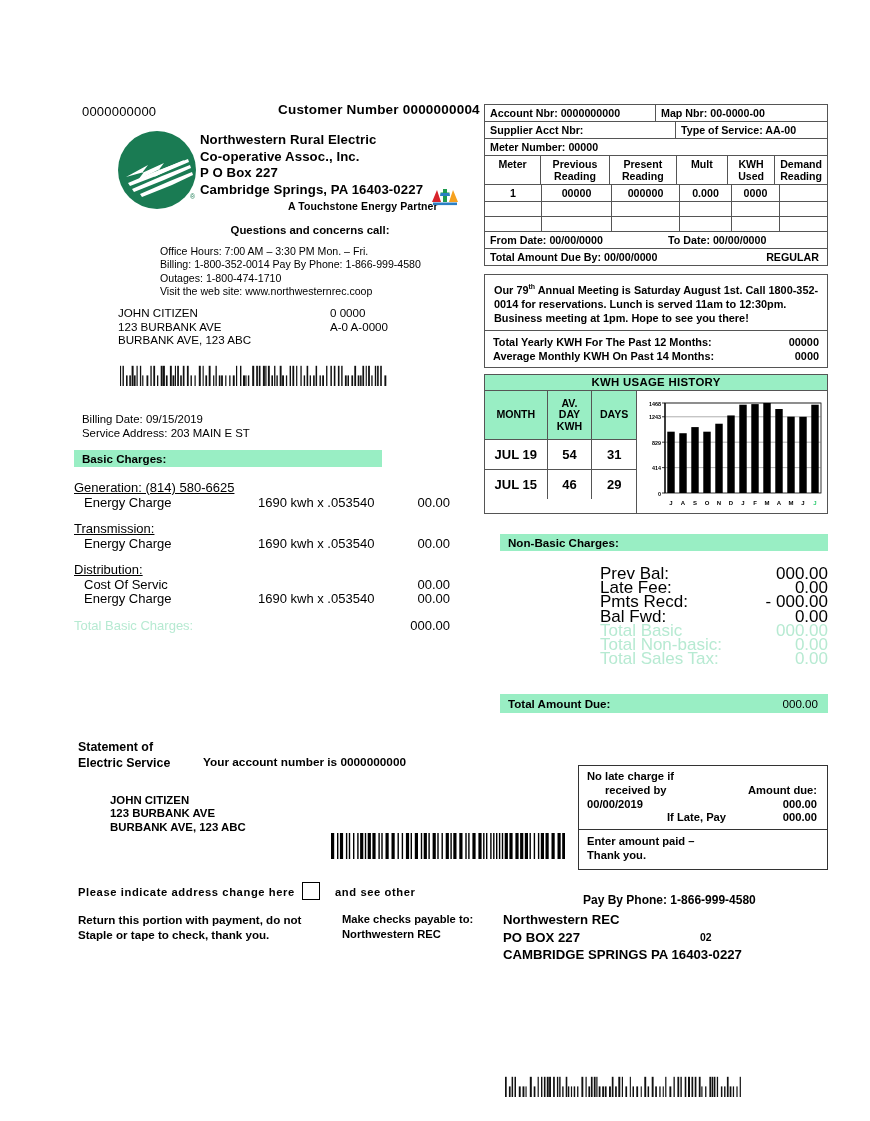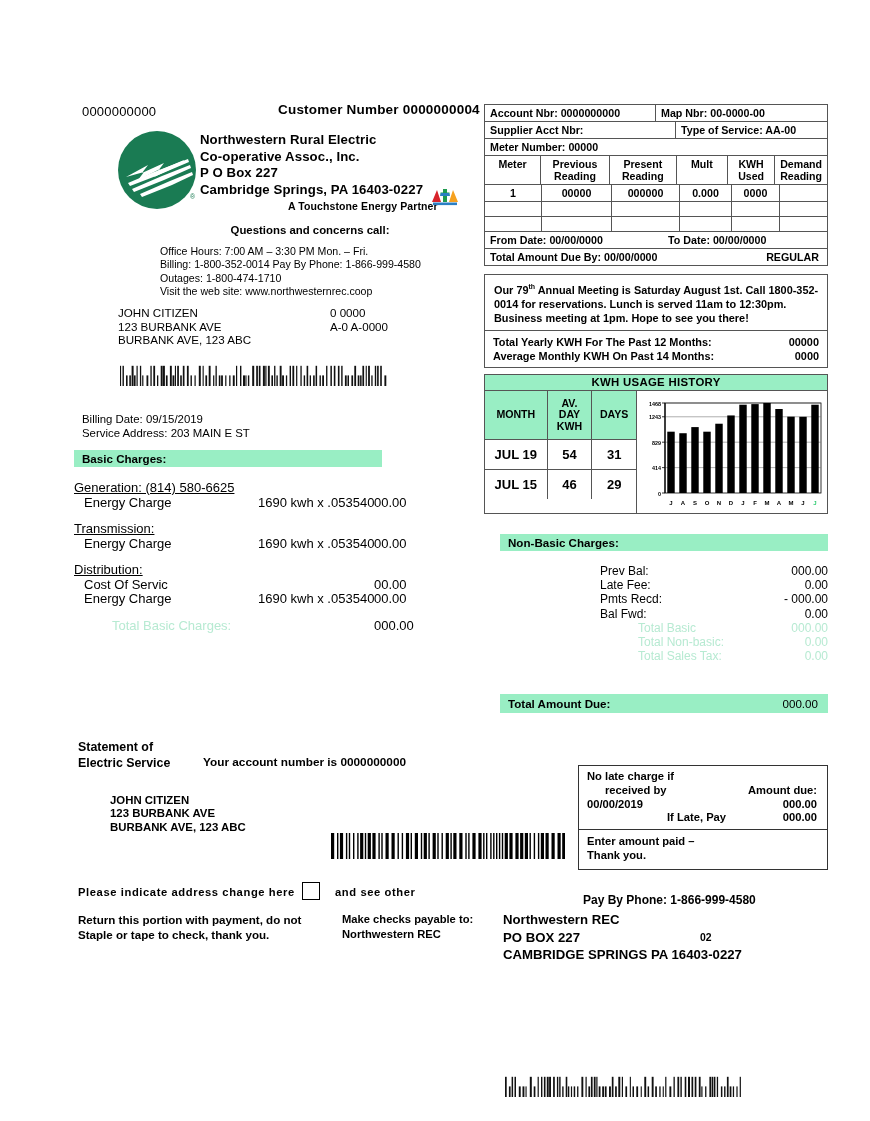--- a/index.html
+++ b/index.html
@@ -37,22 +37,22 @@
   #billing-info{left:82px;top:412px;font-size:11.4px;line-height:14.2px;}
 
   .greenbar{background:#99eec4;height:17px;line-height:17px;font-size:11.6px;font-weight:bold;padding-left:8px;box-sizing:border-box;}
 
   #basic-bar{left:74px;top:450px;width:308px;}
   #charges{left:74px;top:480px;width:400px;font-size:13px;}
   .chg-row{position:relative;height:14.5px;}
   .chg-label{position:absolute;left:10px;}
   .chg-label.grp{left:0;text-decoration:underline;}
   .chg-qty{position:absolute;left:184px;}
-  .chg-amt{position:absolute;left:300px;width:76px;text-align:left;}
-  .faint{color:#b7ead2;margin-left:38px;}
+  .chg-amt{position:absolute;left:300px;width:76px;text-align:right;}
+  .faint{color:#b7ead2;}
 
   
   #meter-box{left:484px;top:104px;width:344px;border:1px solid #555;box-sizing:border-box;font-size:10.7px;}
   #meter-box .r{display:flex;border-bottom:1px solid #555;}
   #meter-box .r:last-child{border-bottom:none;}
   #meter-box .c{padding:2px 5px;font-weight:bold;box-sizing:border-box;}
   #meter-box .sep{border-left:1px solid #555;}
   .mt-head .c, .mt-data .c{text-align:center;font-weight:bold;padding:2px 0;}
   .mt-head .c{line-height:12px;font-size:10.6px;}
   .mt-blank{height:14px;}
@@ -76,21 +76,21 @@
   #usage-table .uh div{font-weight:bold;font-size:10.6px;text-align:center;display:flex;align-items:center;justify-content:center;height:48px;box-sizing:border-box;line-height:11.5px;}
   #usage-table .ur{display:flex;border-bottom:1px solid #555;}
   #usage-table .ur:last-child{border-bottom:none;}
   #usage-table .ur div{font-weight:bold;font-size:13px;text-align:center;height:29px;line-height:29px;box-sizing:border-box;}
   .uc1{width:62px;} .uc2{width:46px;border-left:1px solid #555;border-right:1px solid #555;box-sizing:border-box;} .uc3{width:44px;}
   #chart-area{flex:1;position:relative;padding:4px 3px 2px 2px;box-sizing:border-box;}
   #chart-svg{display:block;}
 
   
   #nonbasic-bar{left:500px;top:534px;width:328px;}
-  #summary{left:600px;top:564px;width:228px;font-size:12px;}
+  #summary{left:600px;top:564px;width:228px;font-size:17px;}
   .sum-row{position:relative;height:14.2px;}
   .sum-row .lb{position:absolute;left:0;}
   .sum-row .vl{position:absolute;right:0;text-align:right;}
   #total-due-bar{left:500px;top:694px;width:328px;height:19px;line-height:19px;background:#99eec4;}
   #total-due-bar .lb{position:absolute;left:8px;font-weight:bold;font-size:11.6px;}
   #total-due-bar .vl{position:absolute;right:10px;font-size:11.6px;}
 
   
   #stmt-title{left:78px;top:740px;font-size:12.4px;font-weight:bold;line-height:15.6px;}
   #stmt-acct{left:203px;top:755px;font-size:11.8px;font-weight:bold;}

